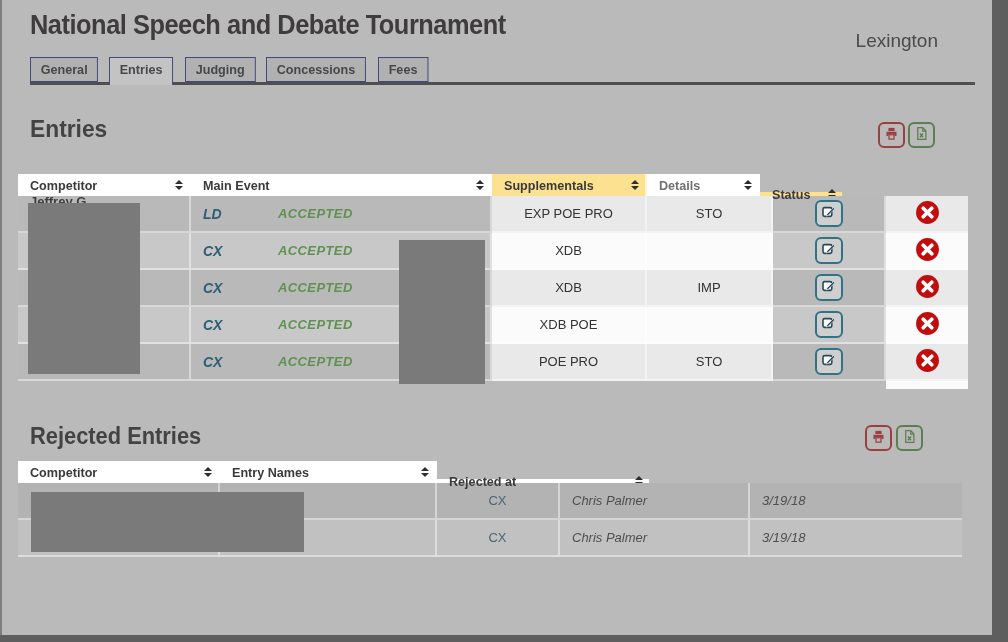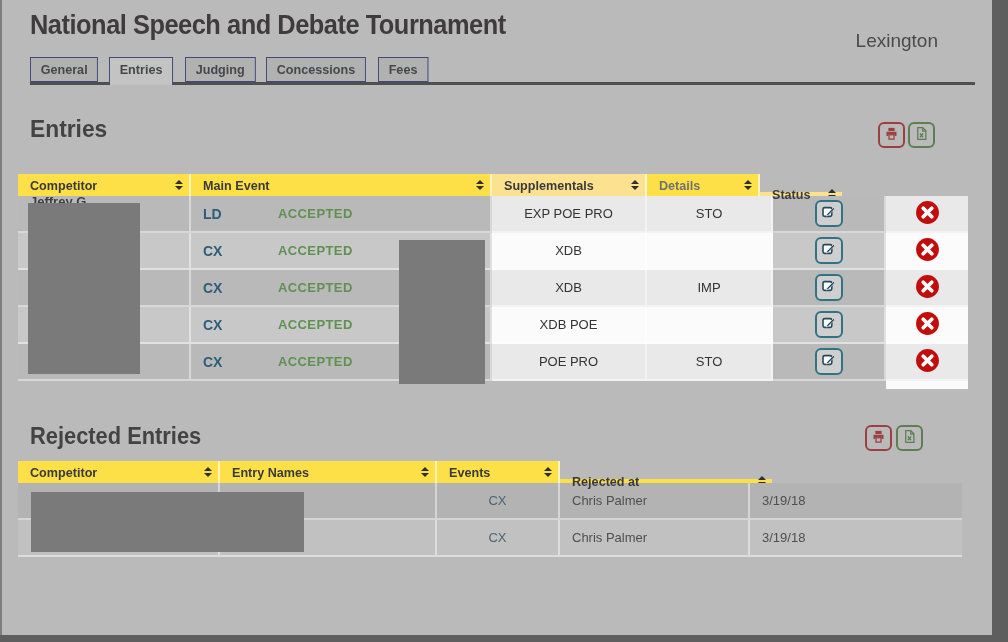--- a/index.html
+++ b/index.html
@@ -26,35 +26,35 @@
   .h-rejected{left:30px;top:423px;font-size:23px;}
 
   .iconbtn{position:absolute;box-sizing:border-box;width:27px;height:26px;border-radius:6px;
            display:flex;align-items:center;justify-content:center;background:transparent;cursor:pointer;}
   .iconbtn.print{border:2px solid #9a4041;}
   .iconbtn.excel{border:2px solid #5c7e52;}
 
   .tbl{position:absolute;width:950px;}
   .thead{display:flex;height:22px;}
   .th{box-sizing:border-box;display:flex;align-items:center;font-size:13px;font-weight:700;color:#3a3a3a;
-      background:#fde047;padding:0 6px 0 12px;border-right:2px solid rgba(255,255,255,.65);cursor:pointer;}
+      background:#ffffff;padding:0 6px 0 12px;border-right:2px solid rgba(255,255,255,.65);cursor:pointer;}
   .th:last-child{border-right:none;margin-top:18px;}
   .th.hl{background:#fce290;}
   .th.muted{color:#707172;}
   .th .lbl{transform:scaleX(.97);transform-origin:left center;white-space:nowrap;}
   .sort{display:inline-flex;flex-direction:column;gap:2px;margin-left:auto;}
   .sort i{display:block;width:0;height:0;border-left:4px solid transparent;border-right:4px solid transparent;}
   .sort .up{border-bottom:4px solid #2e2e2e;}
   .sort .dn{border-top:4px solid #2e2e2e;}
 
   .trow{display:flex;height:37px;}
   .td{box-sizing:border-box;display:flex;align-items:center;justify-content:center;font-size:13px;color:#333;
       border-right:2px solid rgba(255,255,255,.45);border-bottom:2px solid rgba(255,255,255,.45);}
   .td:last-child{border-right:none;}
-  .td.left{justify-content:flex-start;padding-left:12px;}
+  .td.left{justify-content:flex-start;padding-left:12px;font-style:italic;}
 
   
   .t1c0{width:173px}.t1c1{width:301px}.t1c2{width:155px}.t1c3{width:126px}.t1c4{width:113px}.t1c5{width:82px}
   
   .t2c0{width:202px}.t2c1{width:217px}.t2c2{width:123px}.t2c3{width:190px}.t2c4{width:212px}
 
   .t1 .trow:nth-child(odd) .td{background:#c8c8c8;}
   .t1 .trow:nth-child(even) .td{background:#b9b9b9;}
   .t1 .trow:nth-child(odd) .td.hl{background:#fbfbfb;}
   .t1 .trow:nth-child(even) .td.hl{background:#e9e9e9;}
@@ -349,27 +349,20 @@
             <i class="dn"></i>
           </span>
       </div>
       <div class="th t2c1">
         <span class="lbl">Entry Names</span>
         <span class="sort">
             <i class="up"></i>
             <i class="dn"></i>
           </span>
       </div>
-      <div class="th t2c2">
-        <span class="lbl">Events</span>
-        <span class="sort">
-            <i class="up"></i>
-            <i class="dn"></i>
-          </span>
-      </div>
       <div class="th t2c4">
         <span class="lbl">Rejected at</span>
         <span class="sort">
             <i class="up"></i>
             <i class="dn"></i>
           </span>
       </div>
     </div>
 
     <div class="trow">

